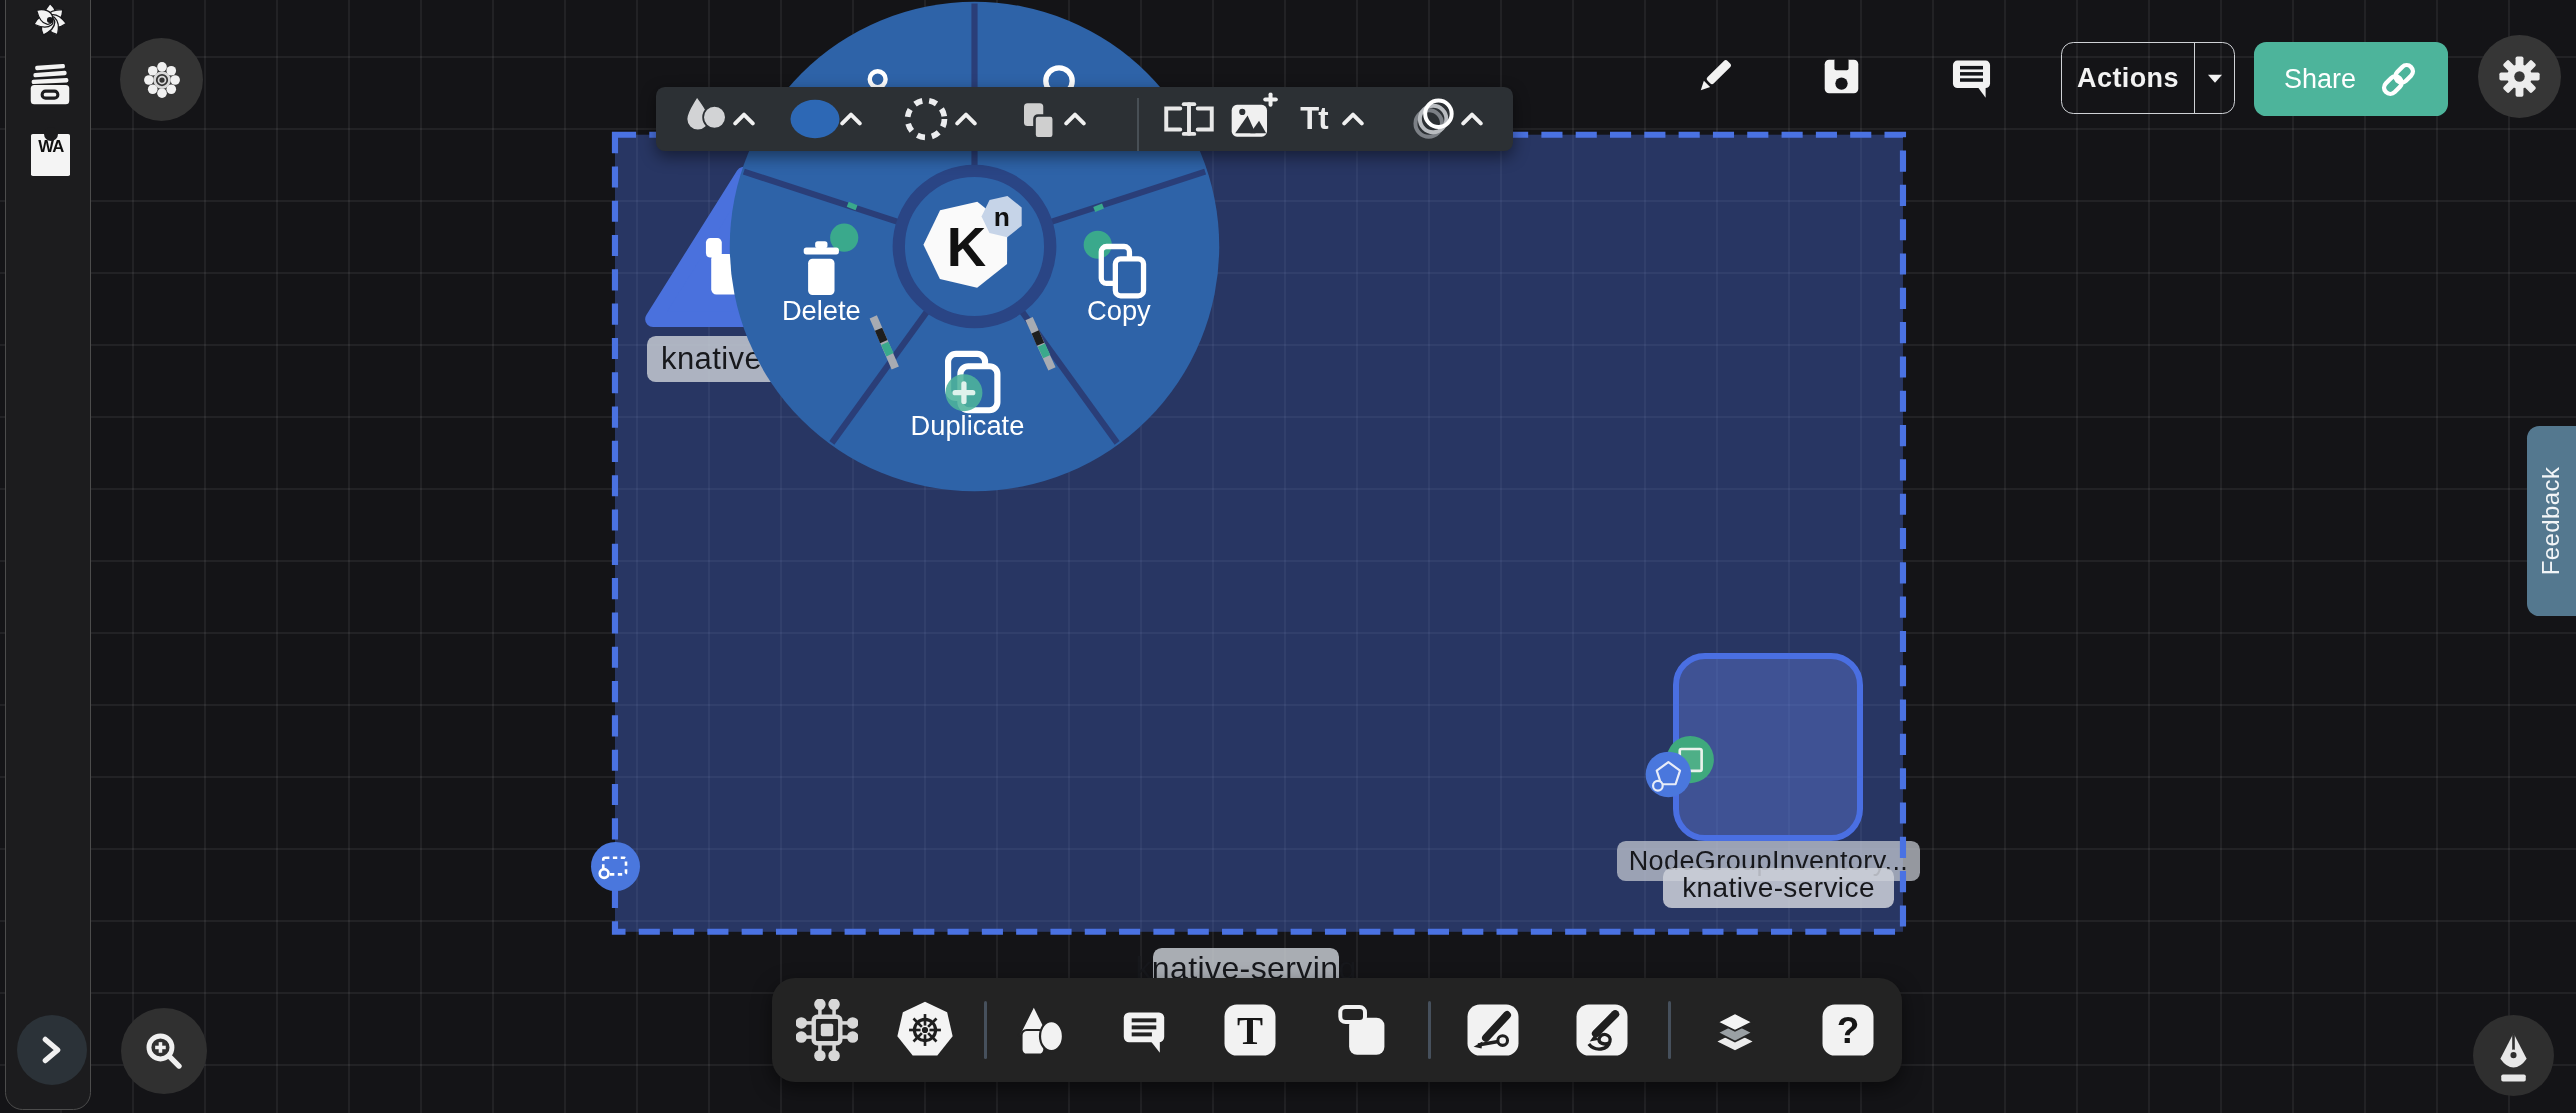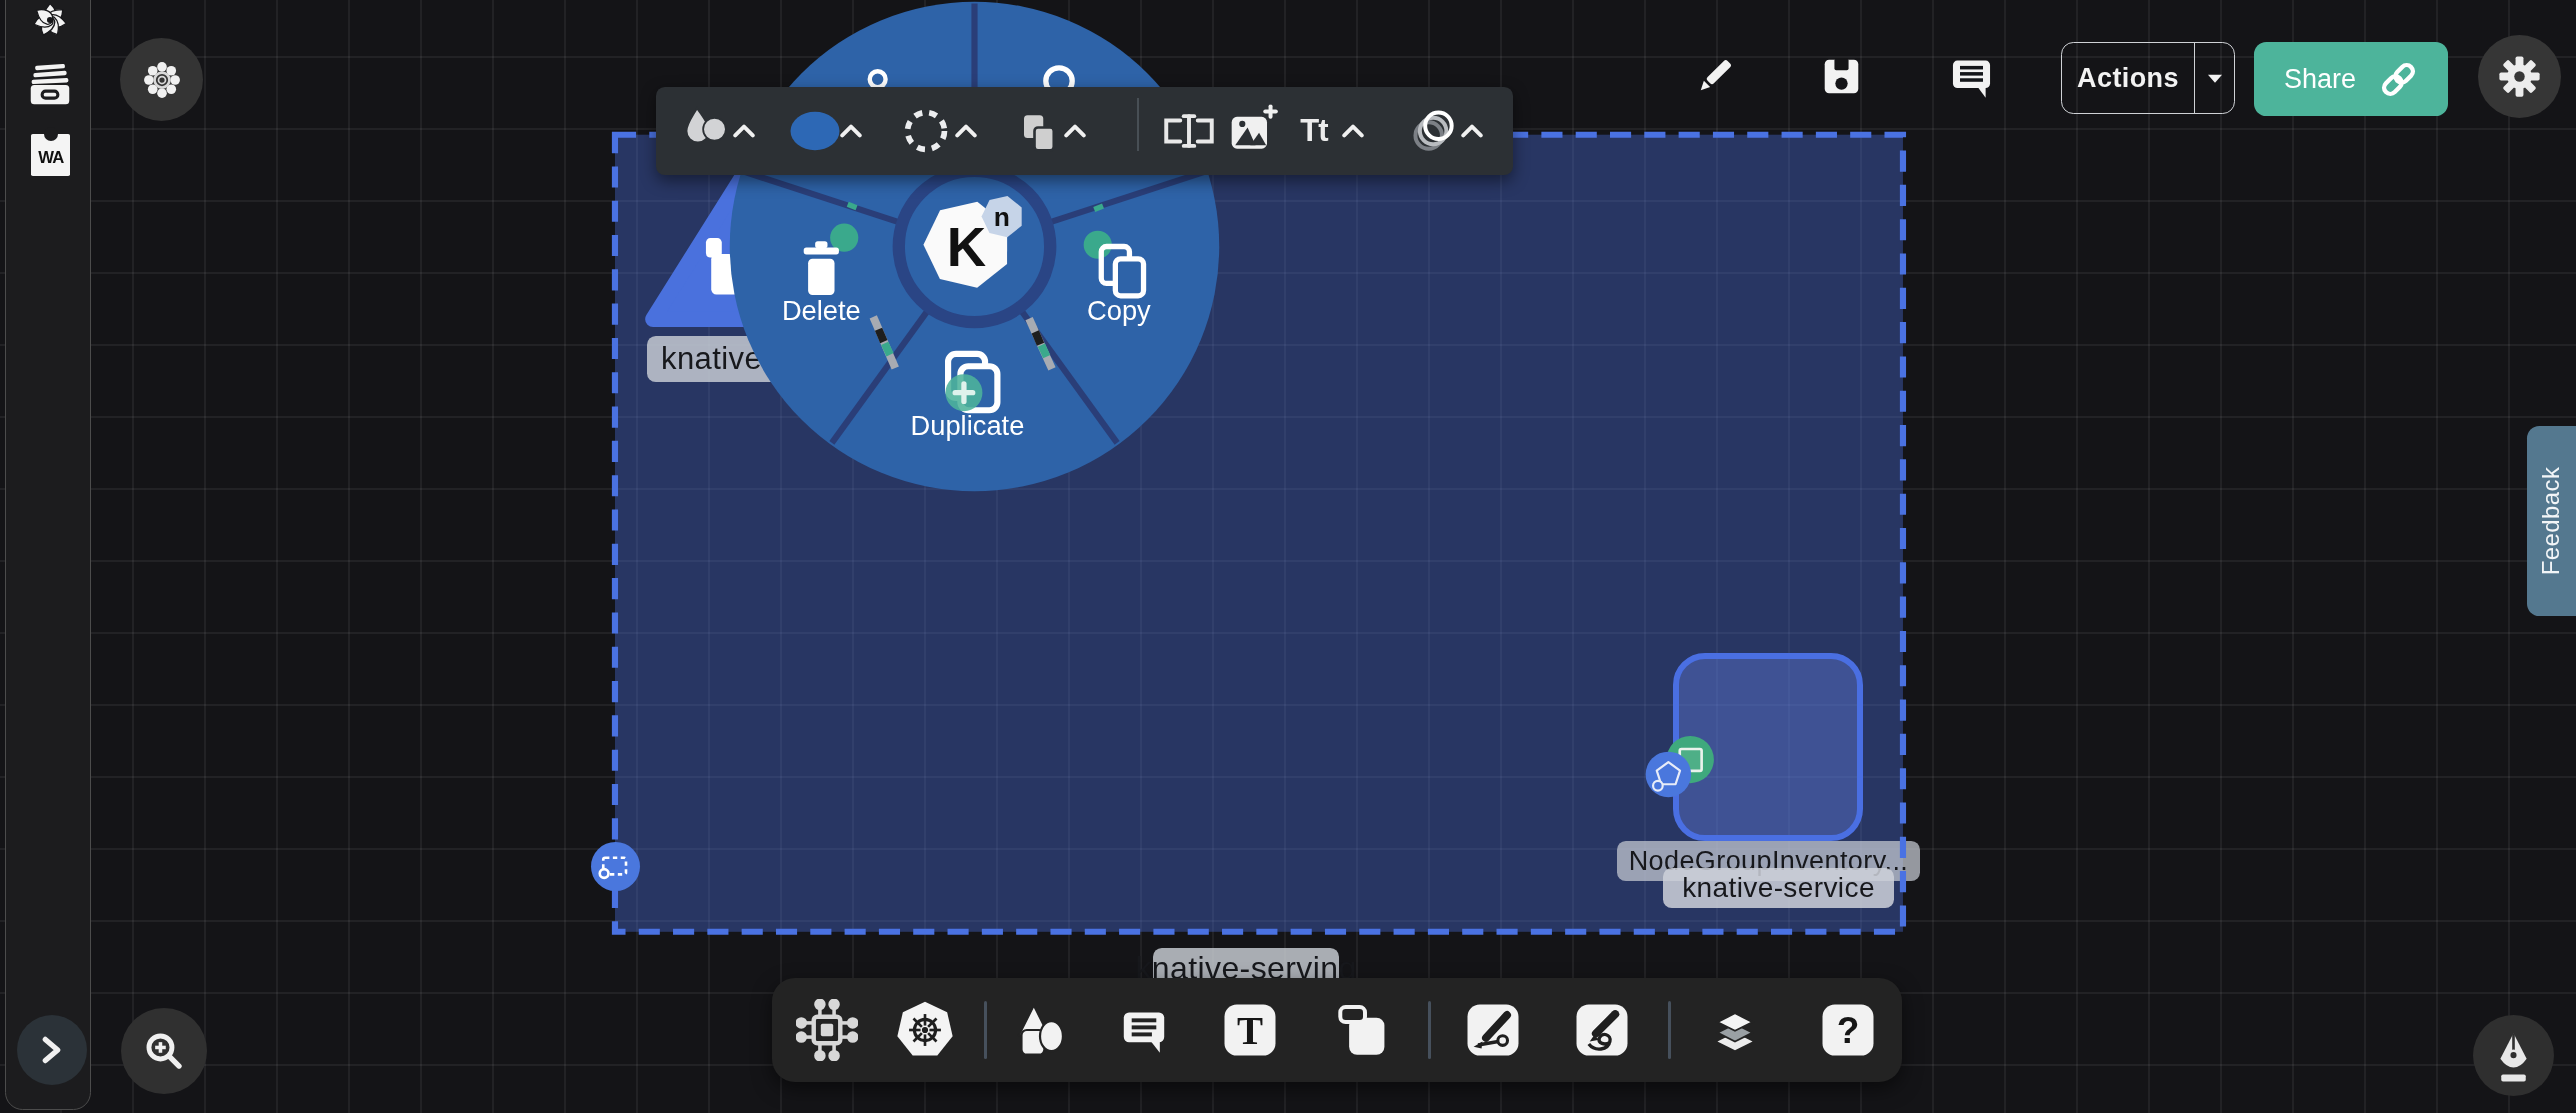--- a/index.html
+++ b/index.html
@@ -34,24 +34,24 @@
     background:#1c1c1e;border:1.8px solid #4c4c4c;border-radius:17.6px;
     z-index:40;
   }
   .wa-icon{
     position:absolute;left:25px;top:151px;width:39px;height:42px;background:#f4f4f4;
     display:flex;align-items:flex-end;justify-content:center;border-radius:1.8px;
   }
   .wa-icon::after{
     content:"";position:absolute;top:-7px;left:12.3px;width:14px;height:14px;border-radius:50%;background:#1c1c1e;
   }
-  .wa-label{font-size:16.7px;font-weight:800;color:#101010;margin-bottom:8px;letter-spacing:-0.9px;}
+  .wa-label{font-size:16.7px;font-weight:800;color:#101010;margin-bottom:19px;letter-spacing:-0.9px;}
   
   .top-toolbar{
-    position:absolute;left:656px;top:87px;width:857px;height:88px;
+    position:absolute;left:656px;top:87px;width:857px;height:64px;
     background:#2c3034;border-radius:8.8px;z-index:30;
     box-shadow:0 5.3px 16px rgba(0,0,0,.45);
   }
   .tt-item{position:absolute;top:50%;transform:translate(-50%,-50%);display:flex;align-items:center;justify-content:center;}
   .tt-divider{position:absolute;top:10.6px;width:1.8px;height:53px;background:#484f55;}
   .tt-label{color:#ececec;font-size:31px;font-weight:700;letter-spacing:-0.9px;}
   
   .bottom-toolbar{
     position:absolute;left:772px;top:978px;width:1130px;height:104px;
     background:#232323;border-radius:23px;z-index:30;

